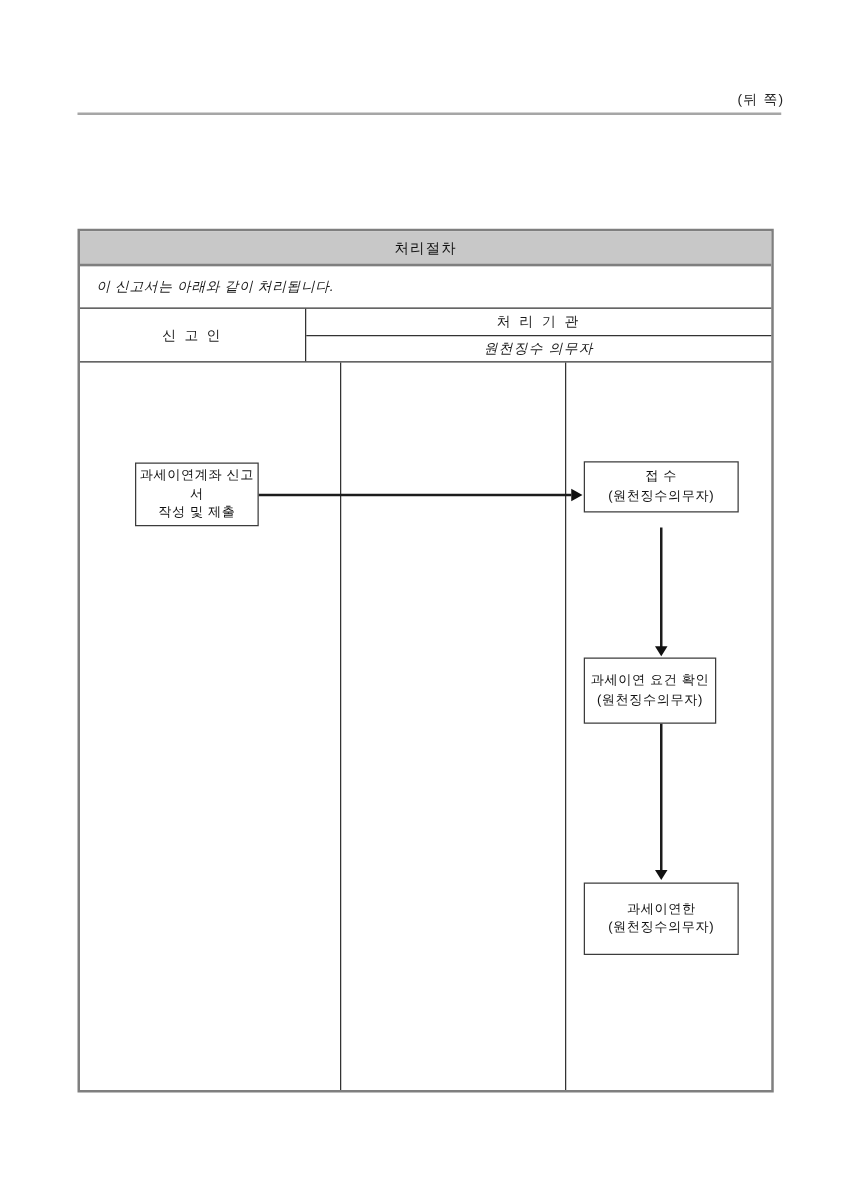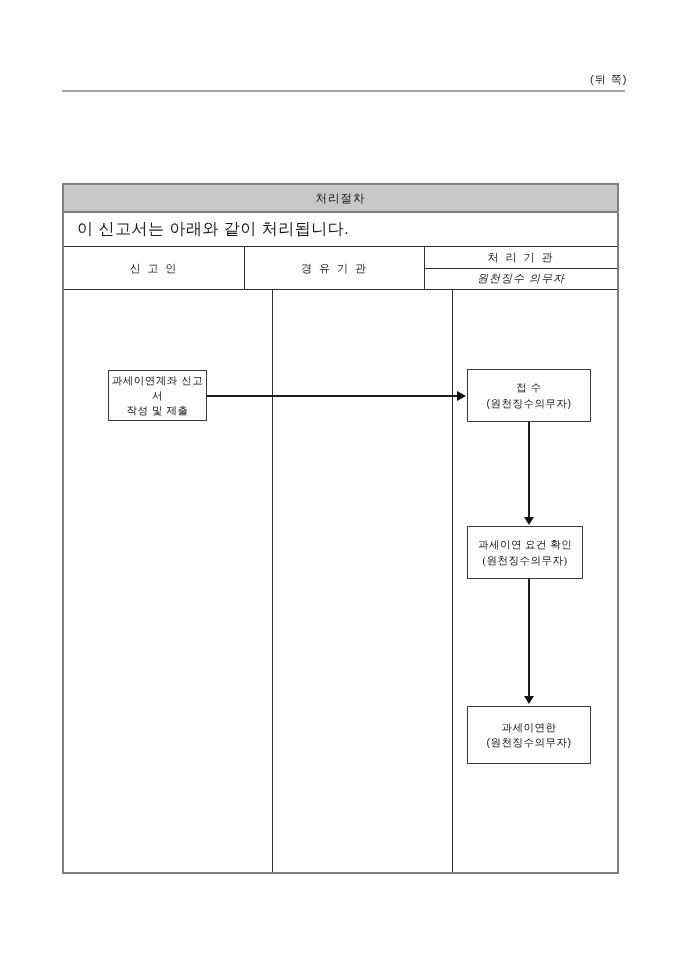--- a/index.html
+++ b/index.html
@@ -34,21 +34,21 @@
     height: 26px; flex: 0 0 26px;
     background: var(--header-bg, #c8c8c8);
     border-bottom: 2px solid var(--border-outer, #7f7f7f);
     display: flex; align-items: center; justify-content: center;
     font-size: 11.5px; letter-spacing: 1px; color: #111;
   }
   .t-note {
     height: 33px; flex: 0 0 33px;
     border-bottom: 1.5px solid var(--border-dark, #333);
     display: flex; align-items: center;
-    padding-left: 13px; font-size: 16px; letter-spacing: 0.5px;
+    padding-left: 13px; font-size: 11px; letter-spacing: 0.5px; font-style: italic;
   }
   .t-headrow {
     height: 42px; flex: 0 0 42px;
     display: flex;
     border-bottom: 1.5px solid var(--border-dark, #333);
   }
   .hcol { display: flex; align-items: center; justify-content: center;
           font-size: 11px; letter-spacing: 2px; box-sizing: border-box; }
   .hcol.c1 { width: 181px; border-right: 1.5px solid var(--border-dark, #333); font-family: Liberation Serif, serif; }
   .hcol.c2 { width: 180px; border-right: 1.5px solid var(--border-dark, #333); }
@@ -68,22 +68,22 @@
 
   
   .flow-box {
     position: absolute; box-sizing: border-box;
     border: 1.5px solid #3c3c3c; background: #fff;
     display: flex; flex-direction: column; align-items: center; justify-content: center;
     font-size: 10.5px; line-height: 1.45; text-align: center;
     letter-spacing: 0.5px; color: #111;
   }
   .box-a { left: 44px; top: 80px;  width: 99px;  height: 51px; }
-  .box-b { left: 403px; top: 79px; width: 124px; height: 53px; }
-  .box-c { left: 403px; top: 236px; width: 116px; height: 53px; font-family: Liberation Serif, serif; }
+  .box-b { left: 403px; top: 79px; width: 124px; height: 41px; }
+  .box-c { left: 403px; top: 236px; width: 106px; height: 53px; }
   .box-d { left: 403px; top: 416px; width: 124px; height: 58px; }
 
   .conn { position: absolute; background: #1c1c1c; }
   .conn-h1 { left: 143px; top: 105px; width: 250px; height: 1.5px; }
   .conn-v1 { left: 464px; top: 132px; width: 1.5px; height: 96px; }
   .conn-v2 { left: 464px; top: 289px; width: 1.5px; height: 118px; }
 
   .arrow-right {
     position: absolute; width: 0; height: 0;
     border-top: 5px solid transparent; border-bottom: 5px solid transparent;
@@ -107,21 +107,20 @@
   <div class="top-rule"></div>
 
   <div class="proc-table">
 
     <div class="t-title">처리절차</div>
 
     <div class="t-note">이 신고서는 아래와 같이 처리됩니다.</div>
 
     <div class="t-headrow">
       <div class="hcol c1">신  고  인</div>
-      <div class="hcol c2">경 유 기 관</div>
       <div class="hcol c3">
         <div class="c3-top">처 리 기 관</div>
         <div class="c3-bottom">원천징수 의무자</div>
       </div>
     </div>
 
     <div class="t-body">
       <div class="bcol b1"></div>
       <div class="bcol b2"></div>
       <div class="bcol b3"></div>

